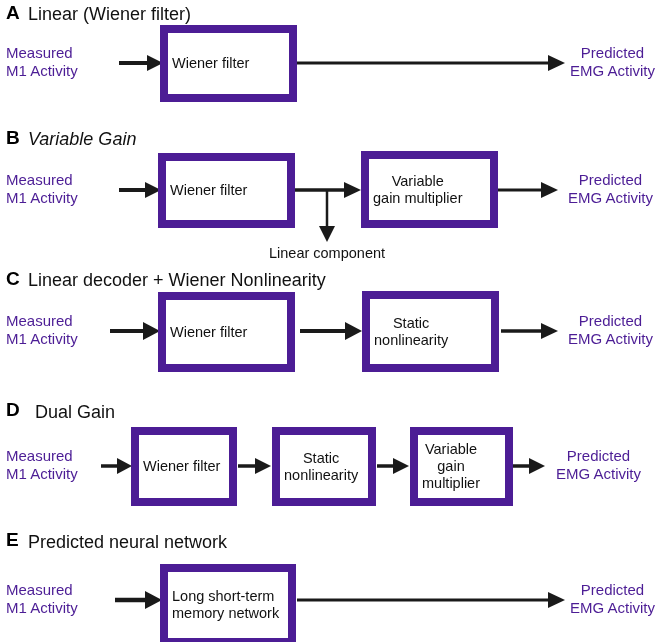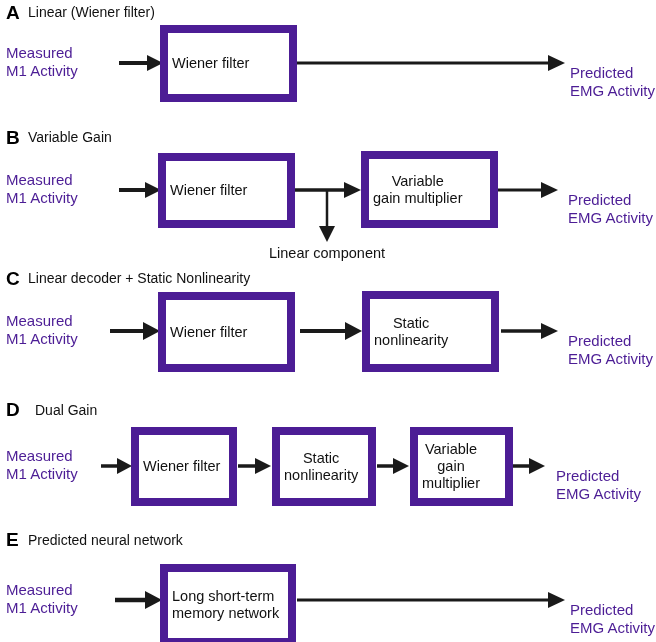--- a/index.html
+++ b/index.html
@@ -26,39 +26,38 @@
   .panel-letter {
     position: absolute;
     font-size: 19px;
     font-weight: bold;
     color: #000000;
     letter-spacing: 0px;
     line-height: 1;
   }
   .panel-title {
     position: absolute;
-    font-size: 14px;
+    font-size: 18px;
     font-weight: normal;
     color: #111111;
     line-height: 1;
     white-space: nowrap;
   }
   .io-label {
     position: absolute;
     font-size: 15px;
     line-height: 18px;
     color: #4c1d95;
     white-space: nowrap;
   }
   .io-label .line {
     display: block;
   }
   .io-label.right {
-    text-align: left;
-    margin-top: 20px;
+    text-align: center;
   }
   .node-box {
     position: absolute;
     box-sizing: border-box;
     border: 8px solid #4c1d95;
     background: #ffffff;
     display: flex;
     align-items: center;
     justify-content: flex-start;
     text-align: center;
@@ -193,21 +192,21 @@
     </div>
 
     <div class="io-label right" style="left:570px; top:44px;">
       <span class="line">Predicted</span>
       <span class="line">EMG Activity</span>
     </div>
   </div>
 
   <div class="panel">
     <div class="panel-letter" style="left:6px; top:128px;">B</div>
-    <div class="panel-title" style="left:28px; top:130px;">Variable Gain</div>
+    <div class="panel-title" style="left:28px; top:130px;font-style:italic;">Variable Gain</div>
 
     <div class="io-label" style="left:6px; top:171px;">
       <span class="line">Measured</span>
       <span class="line">M1 Activity</span>
     </div>
 
     <div class="node-box" style="left:158px; top:153px; width:137px; height:75px;">
       <span class="node-text">Wiener filter</span>
     </div>
 
@@ -219,21 +218,21 @@
     <div class="branch-label" style="left:327px; top:246px; transform:translateX(-50%);">Linear component</div>
 
     <div class="io-label right" style="left:568px; top:171px;">
       <span class="line">Predicted</span>
       <span class="line">EMG Activity</span>
     </div>
   </div>
 
   <div class="panel">
     <div class="panel-letter" style="left:6px; top:269px;">C</div>
-    <div class="panel-title" style="left:28px; top:271px;">Linear decoder + Static Nonlinearity</div>
+    <div class="panel-title" style="left:28px; top:271px;">Linear decoder + Wiener Nonlinearity</div>
 
     <div class="io-label" style="left:6px; top:312px;">
       <span class="line">Measured</span>
       <span class="line">M1 Activity</span>
     </div>
 
     <div class="node-box" style="left:158px; top:292px; width:137px; height:80px;">
       <span class="node-text">Wiener filter</span>
     </div>
 

